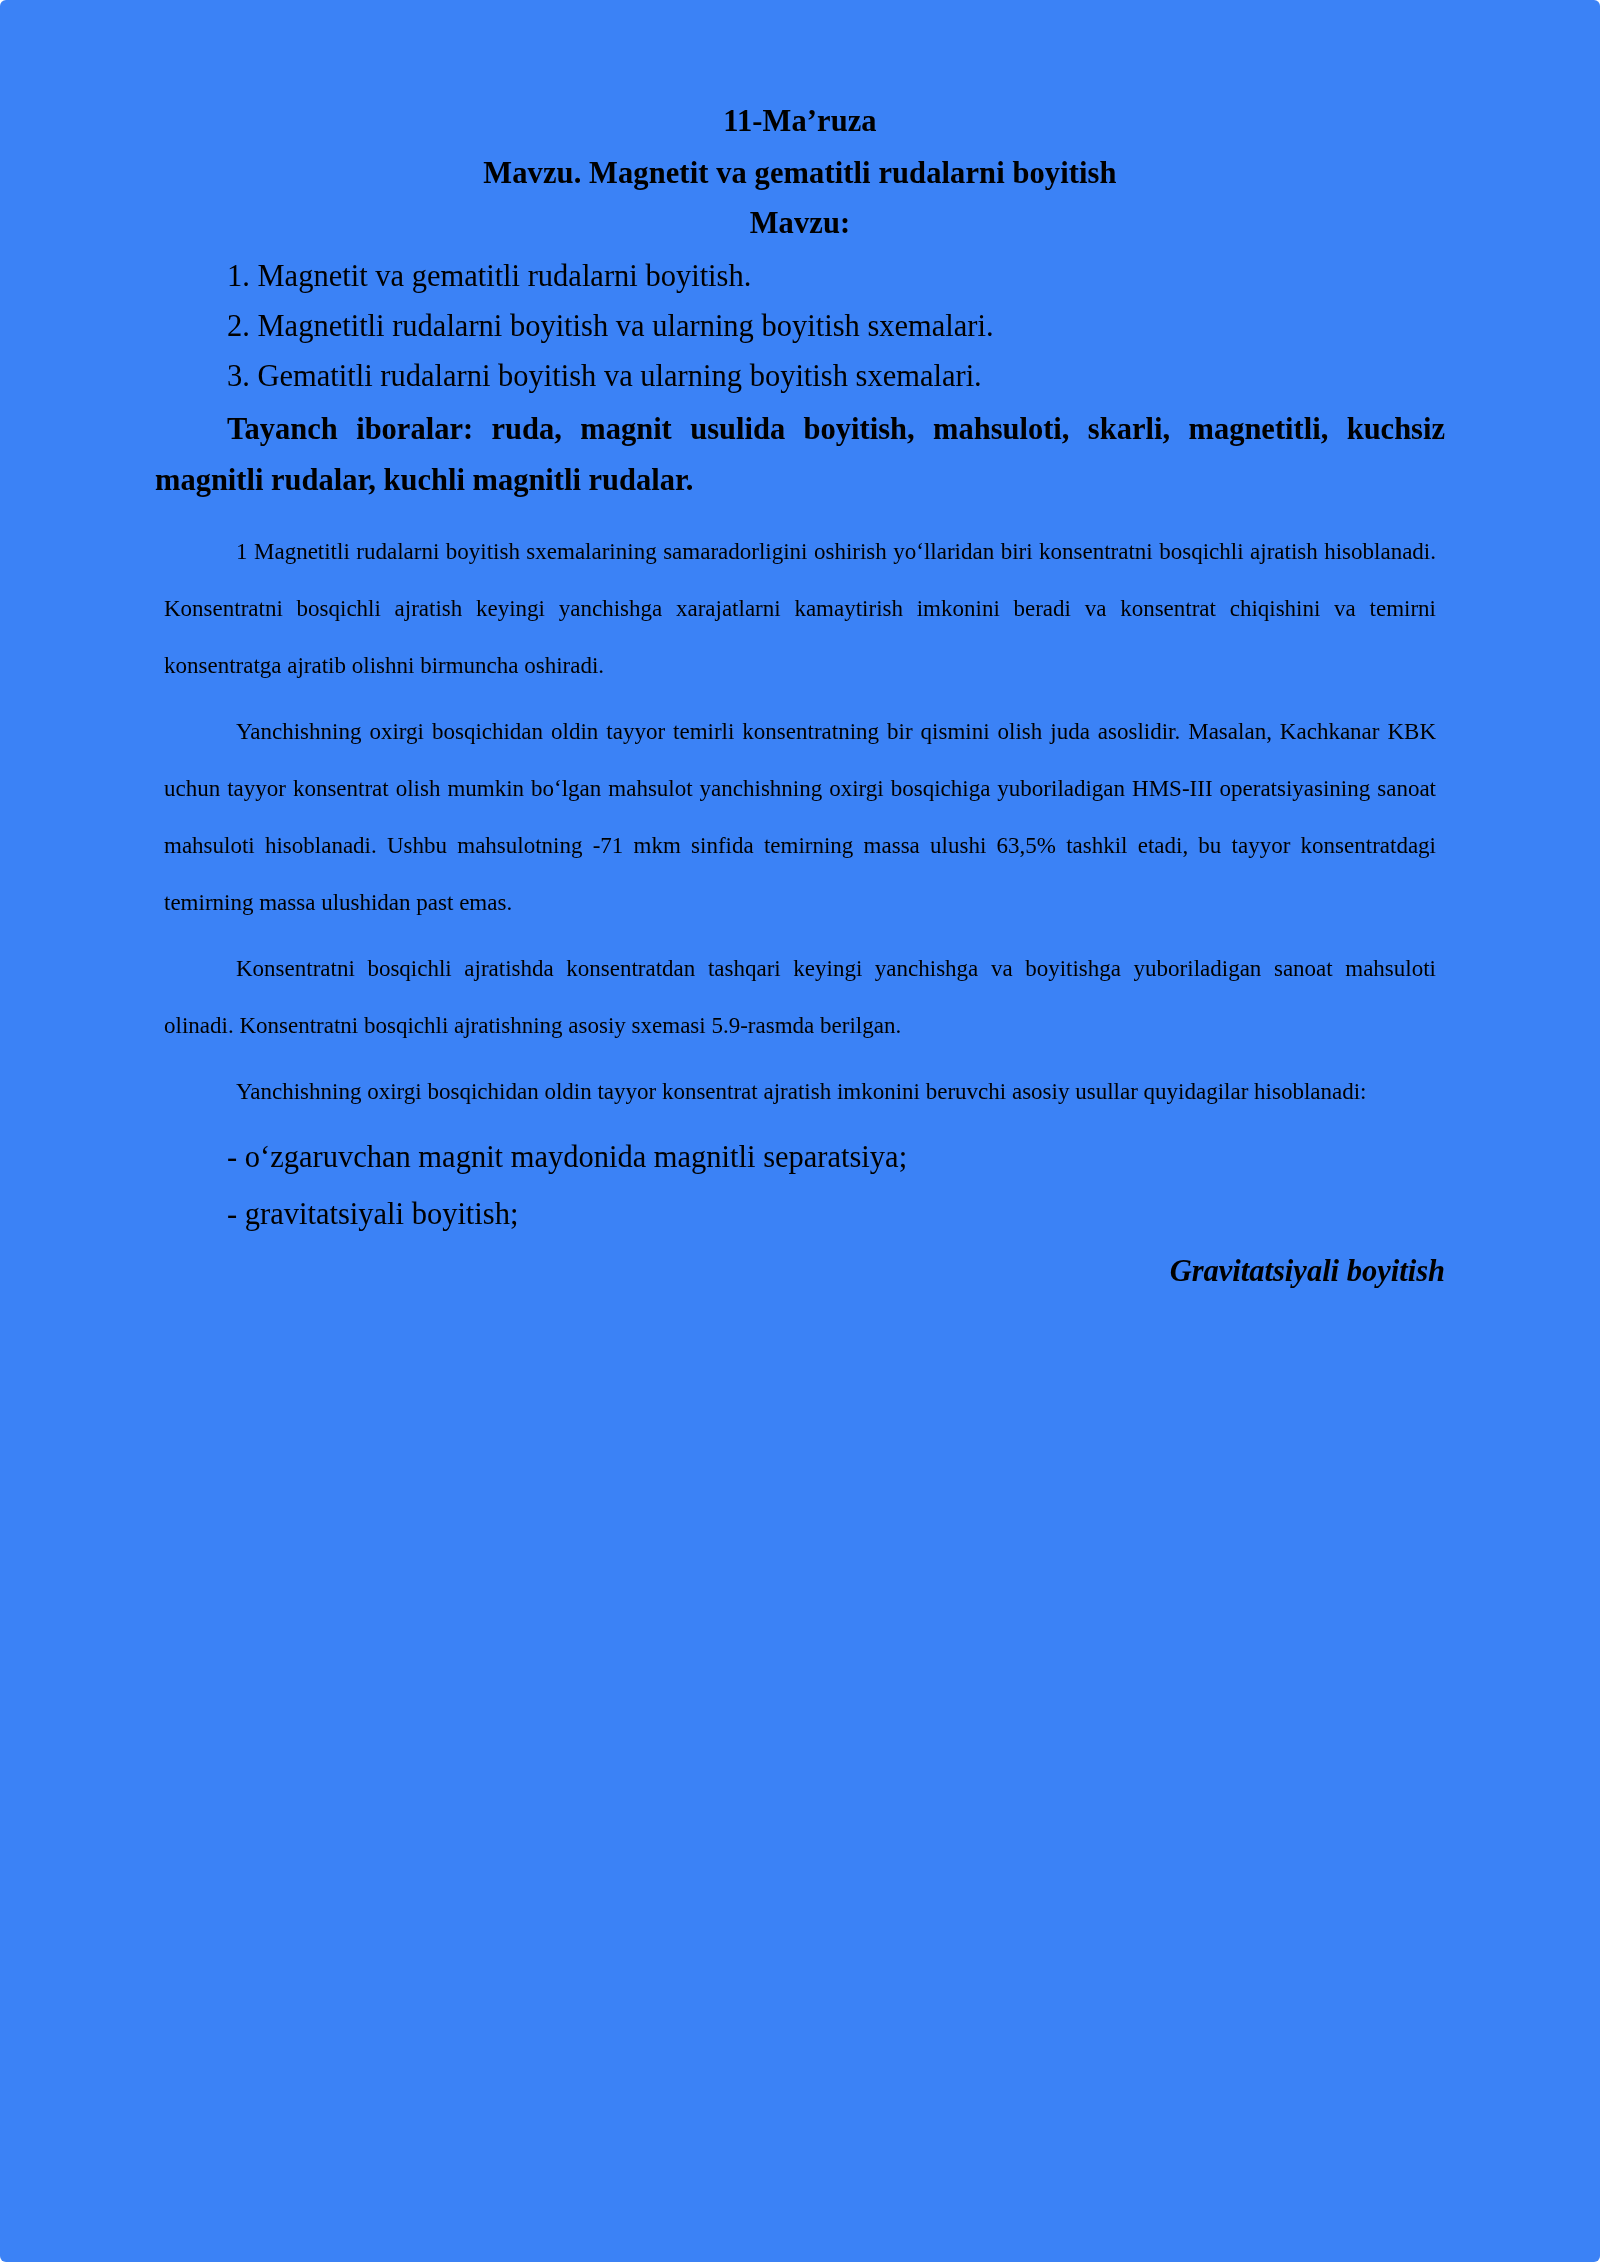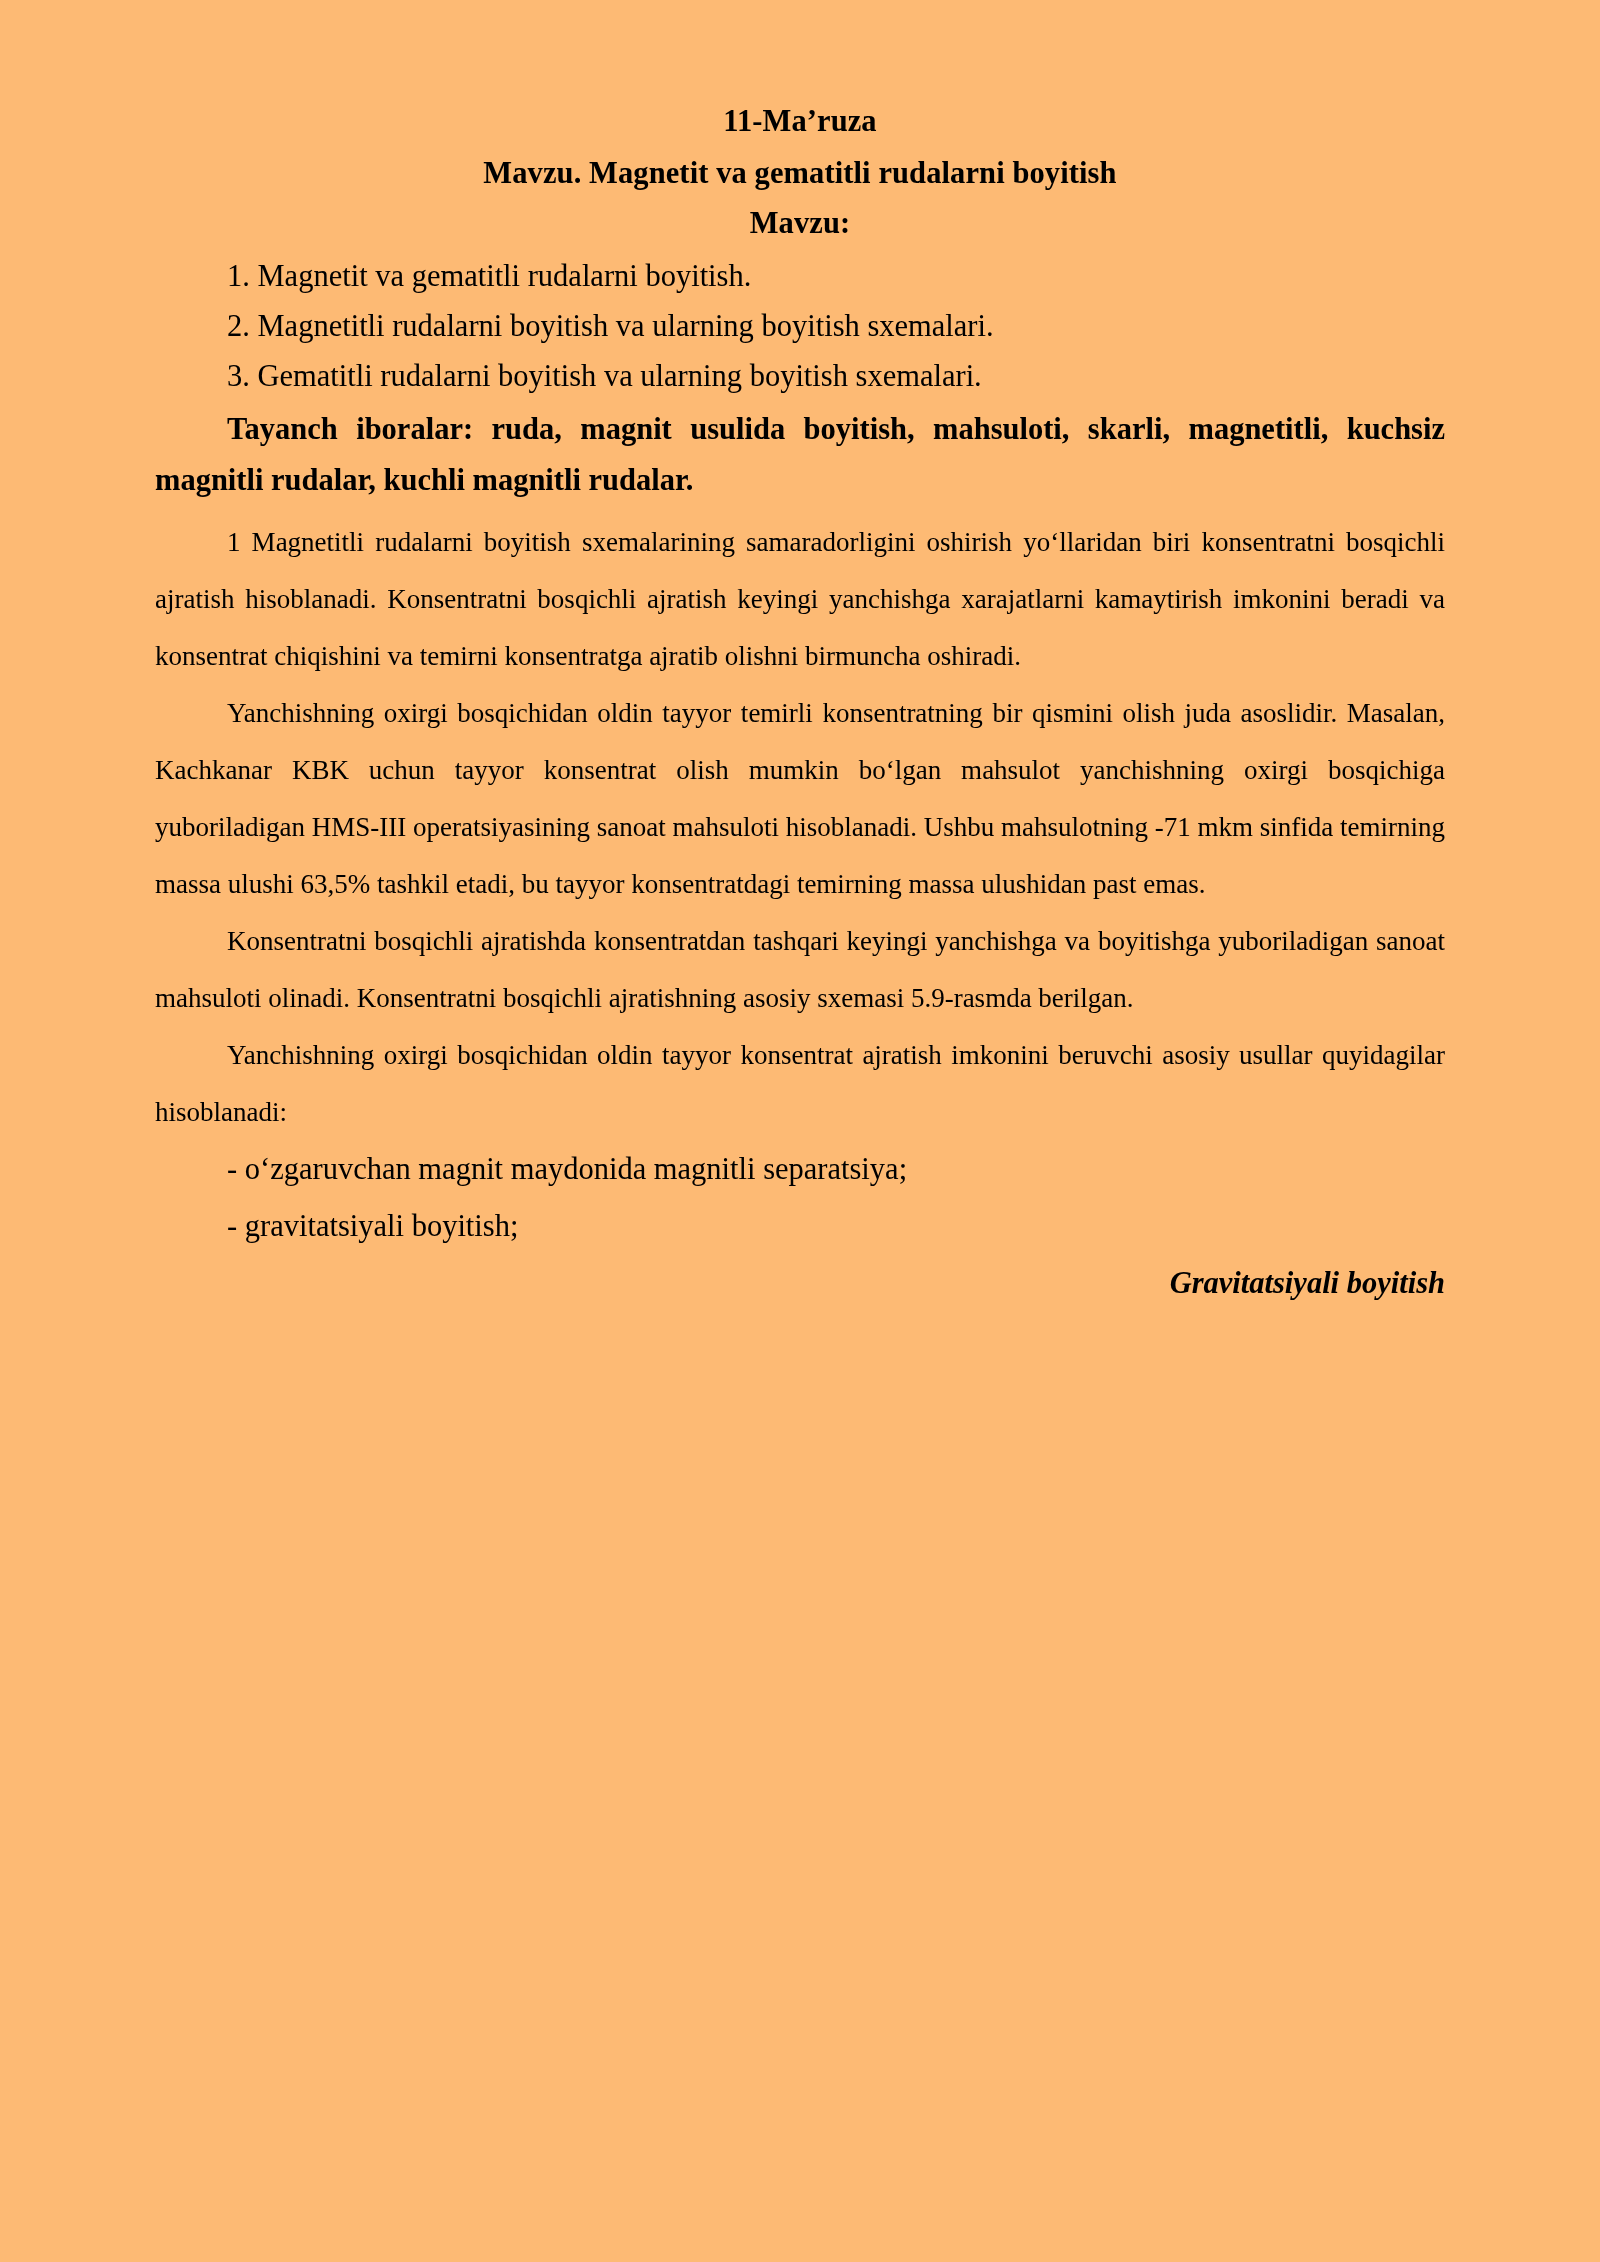--- a/index.html
+++ b/index.html
@@ -10,23 +10,24 @@
   }
   body {
     font-family: "Liberation Serif", "DejaVu Serif", serif;
     color: #000000;
   }
   .page {
     position: relative;
     width: 1600px;
     height: 2262px;
     margin: 0 auto;
-    background: #fdba74;
+    background: #3b82f6;
     box-sizing: border-box;
     overflow: hidden;
+    border-radius: 6px;
   }
   .content {
     position: absolute;
     left: 155px;
     top: 96px;
     width: 1290px;
   }
   
   .h-center {
     text-align: center;
@@ -51,23 +52,23 @@
     font-weight: bold;
     font-size: 30.5px;
     line-height: 51px;
     margin: 0;
     text-indent: 72px;
     text-align: justify;
     text-justify: inter-word;
   }
   
   .body-par {
-    font-size: 27px;
+    font-size: 23px;
     line-height: 57px;
-    margin: 0;
+    margin: 9px;
     text-indent: 72px;
     text-align: justify;
     text-justify: inter-word;
     -webkit-hyphens: none;
     hyphens: none;
   }
   .dash-item {
     font-size: 30.5px;
     line-height: 57px;
     margin: 0;

